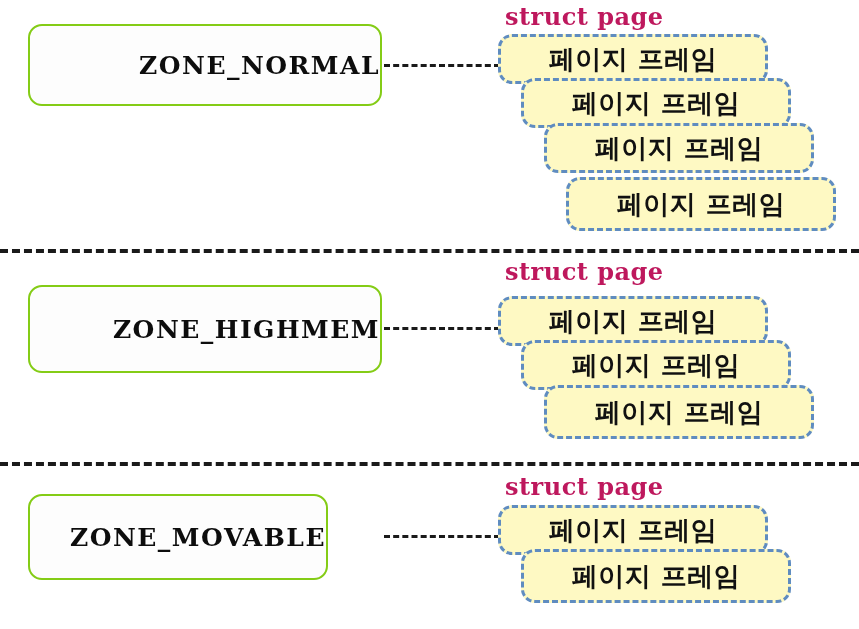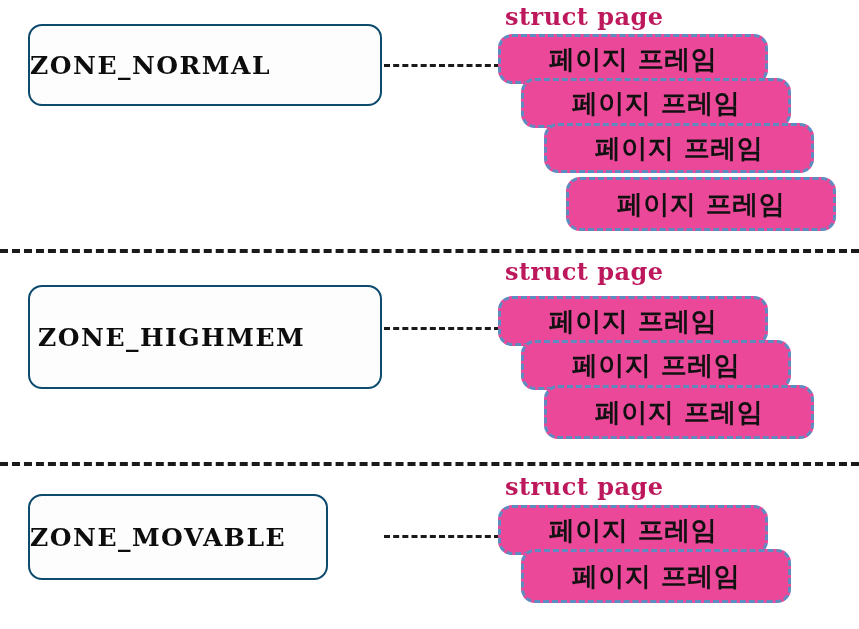--- a/index.html
+++ b/index.html
@@ -15,26 +15,26 @@
     width: 859px;
     height: 629px;
     background: #ffffff;
     overflow: hidden;
   }
 
   
   .zone-box {
     position: absolute;
     box-sizing: border-box;
-    border: 2px solid #0c4a6e;
+    border: 2px solid #84cc16;
     border-radius: 14px;
     background: #fdfdfd;
     display: flex;
     align-items: center;
-    justify-content: flex-start;
+    justify-content: flex-end;
   }
   .zone-label {
     font-family: "DejaVu Serif", "Liberation Serif", serif;
     font-weight: 700;
     font-size: 25px;
     letter-spacing: 1.5px;
     color: #0d0d0d;
     white-space: nowrap;
   }
 
@@ -64,21 +64,21 @@
     color: #be185d;
     white-space: nowrap;
   }
 
   
   .frame-box {
     position: absolute;
     box-sizing: border-box;
     border: 3px dashed #5f8cc0;
     border-radius: 14px;
-    background: #ec4899;
+    background: #fef9c3;
     display: flex;
     align-items: center;
     justify-content: center;
   }
   .frame-label {
     font-family: "DejaVu Sans", "Liberation Sans", sans-serif;
     font-weight: 700;
     font-size: 26px;
     letter-spacing: 0.5px;
     color: #111111;
@@ -106,21 +106,21 @@
   </div>
   <div class="frame-box" style="left:544px; top:123px; width:270px; height:50px;">
     <span class="frame-label">페이지 프레임</span>
   </div>
   <div class="frame-box" style="left:566px; top:177px; width:270px; height:54px;">
     <span class="frame-label">페이지 프레임</span>
   </div>
 
   <div class="separator" style="top:249px;"></div>
 
-  <div class="zone-box" style="left:28px; top:285px; width:354px; height:104px;padding-left:8px;">
+  <div class="zone-box" style="left:28px; top:285px; width:354px; height:88px;padding-left:8px;">
     <span class="zone-label">ZONE_HIGHMEM</span>
   </div>
 
   <div class="connector" style="left:384px; top:327px; width:116px;"></div>
 
   <div class="struct-caption" style="left:505px; top:257px;">struct page</div>
 
   <div class="frame-box" style="left:498px; top:296px; width:270px; height:50px;">
     <span class="frame-label">페이지 프레임</span>
   </div>

